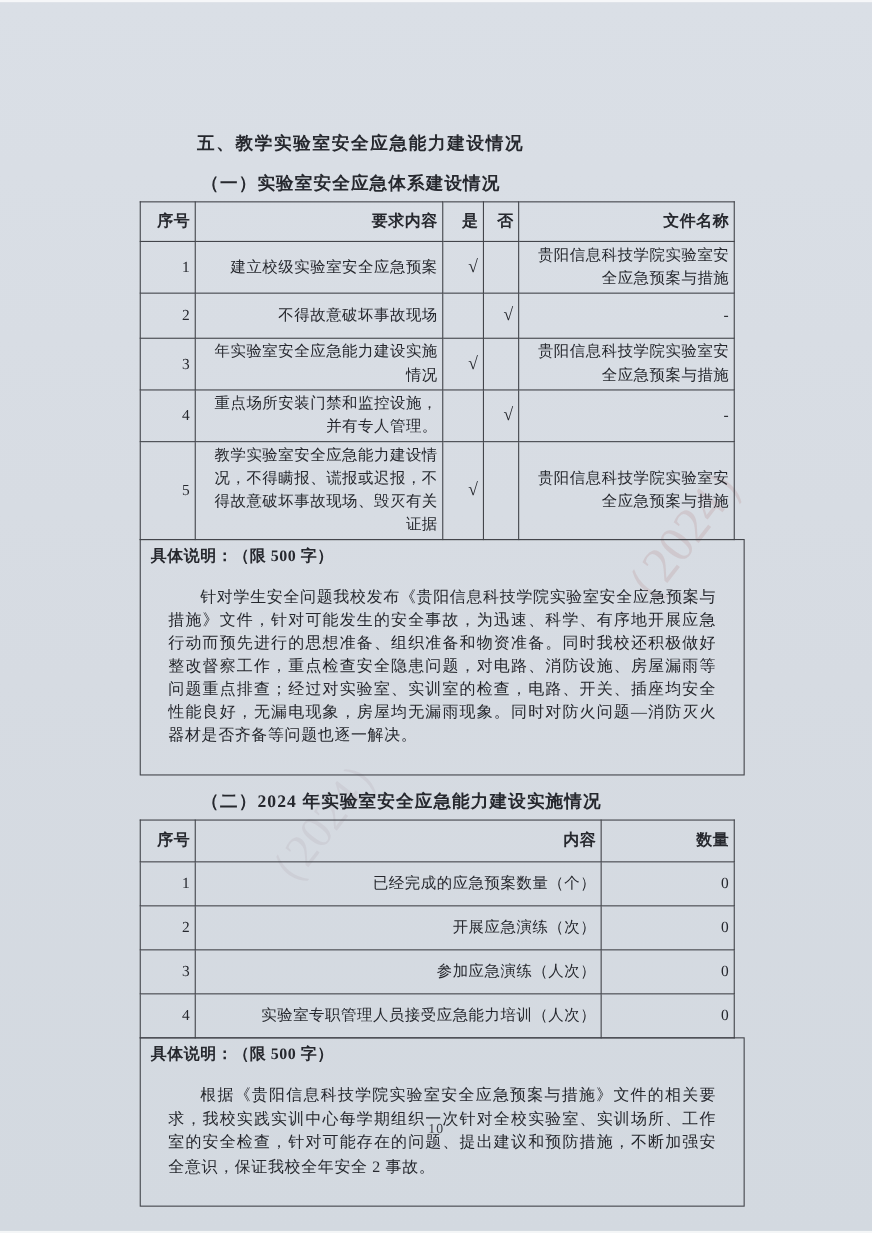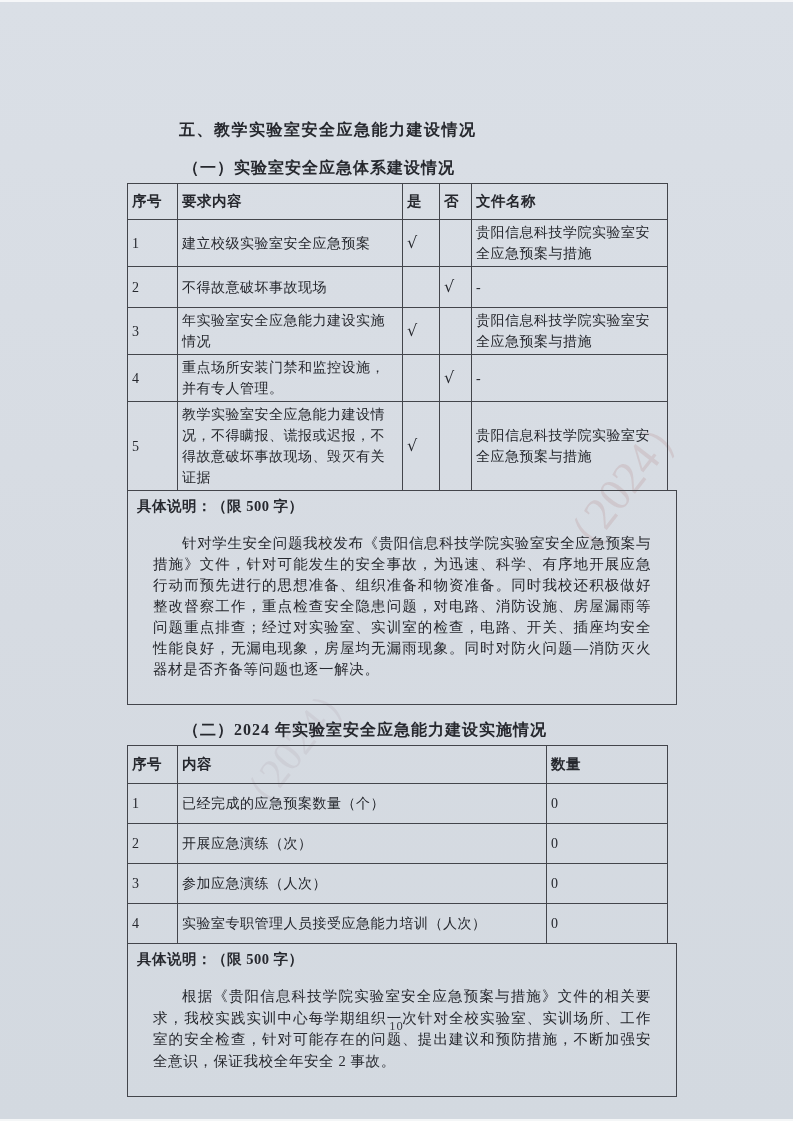--- a/index.html
+++ b/index.html
@@ -50,25 +50,26 @@
   h2.s2{margin-top:14px;}
   table.doc-table{
     margin-top:4px;
     border-collapse:collapse;
     table-layout:fixed;
     width:540px;
     font-size:14px;
   }
   table.doc-table th, table.doc-table td{
     border:1px solid #43454b;
-    text-align:left;
+    text-align:right;
     vertical-align:middle;
     padding:2px 4px;
     line-height:1.5;
     letter-spacing:0.5px;
+    font-family:Liberation Serif, serif;
   }
   table.doc-table th{font-weight:700;font-size:14.5px;}
   td.cell-left{text-align:left;padding:3px 8px 3px 10px;}
   td.cell-file{padding:2px 12px;}
   td.cell-check{font-size:16px;font-family:"DejaVu Sans",sans-serif;}
   .note-box{
     margin-top:-1px;
     width:550px;
     border:1px solid #43454b;
     padding:5px 9px 8px 9px;

